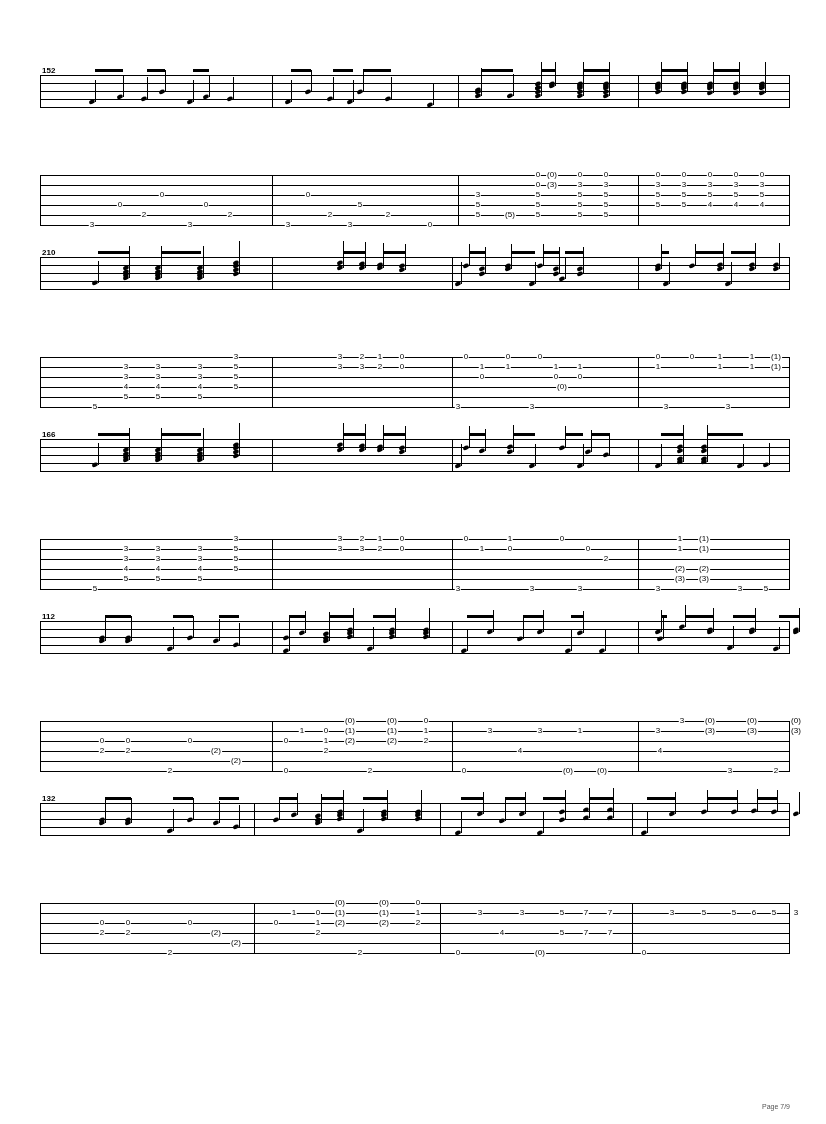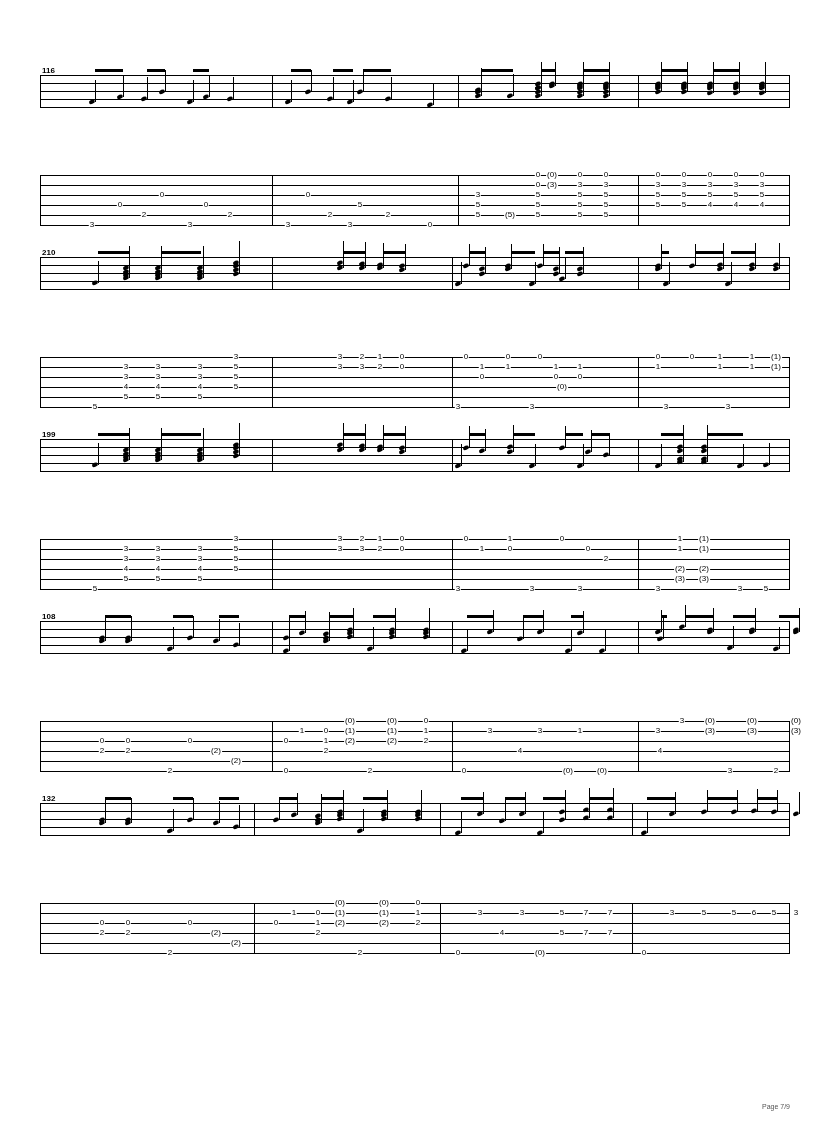--- a/index.html
+++ b/index.html
@@ -126,21 +126,21 @@
     font-size: 7px;
     color: #555;
   }
 </style>
 </head>
 <body>
 
 <div class="page">
 
   <div class="system" id="sys1" style="top:70px;">
-    <div class="measure-number">116</div>
+    <div class="measure-number">152</div>
     <div class="staff" style="top:5px;">
       <div class="line l0"></div>
       <div class="line l1"></div>
       <div class="line l2"></div>
       <div class="line l3"></div>
       <div class="line l4"></div>
     <div class="barline staffbar" style="left: 0px;"></div>
         <div class="nh" style="left: 52px; top: 27.3px;"></div>
         <div class="stem" style="left: 55px; top: 5.3px; height: 22px;"></div>
         <div class="nh" style="left: 80px; top: 21.6px;"></div>
@@ -518,21 +518,21 @@
         <div class="tabnum" style="left: 712px; top: 10px;">1</div>
         <div class="tabnum" style="left: 736px; top: 0px;">(1)</div>
         <div class="tabnum" style="left: 736px; top: 10px;">(1)</div>
         <div class="tabnum" style="left: 626px; top: 50px;">3</div>
         <div class="tabnum" style="left: 688px; top: 50px;">3</div>
         <div class="barline tabbar" style="left: 749px;"></div>
       </div>
   </div>
 
   <div class="system" id="sys3" style="top:434px;">
-    <div class="measure-number">199</div>
+    <div class="measure-number">166</div>
     <div class="staff" style="top:5px;">
       <div class="line l0"></div>
       <div class="line l1"></div>
       <div class="line l2"></div>
       <div class="line l3"></div>
       <div class="line l4"></div>
     <div class="barline staffbar" style="left: 0px;"></div>
         <div class="nh" style="left: 86px; top: 10.5px;"></div>
         <div class="stem" style="left: 89px; top: -11.5px; height: 22px;"></div>
         <div class="nh" style="left: 86px; top: 14.7px;"></div>
@@ -695,21 +695,21 @@
         <div class="tabnum" style="left: 664px; top: 30px;">(2)</div>
         <div class="tabnum" style="left: 664px; top: 40px;">(3)</div>
         <div class="tabnum" style="left: 618px; top: 50px;">3</div>
         <div class="tabnum" style="left: 700px; top: 50px;">3</div>
         <div class="tabnum" style="left: 726px; top: 50px;">5</div>
         <div class="barline tabbar" style="left: 749px;"></div>
       </div>
   </div>
 
   <div class="system" id="sys4" style="top:616px;">
-    <div class="measure-number">108</div>
+    <div class="measure-number">112</div>
     <div class="staff" style="top:5px;">
       <div class="line l0"></div>
       <div class="line l1"></div>
       <div class="line l2"></div>
       <div class="line l3"></div>
       <div class="line l4"></div>
     <div class="barline staffbar" style="left: 0px;"></div>
         <div class="nh" style="left: 62px; top: 17.4px;"></div>
         <div class="stem" style="left: 65px; top: -4.6px; height: 22px;"></div>
         <div class="nh" style="left: 62px; top: 19.8px;"></div>

